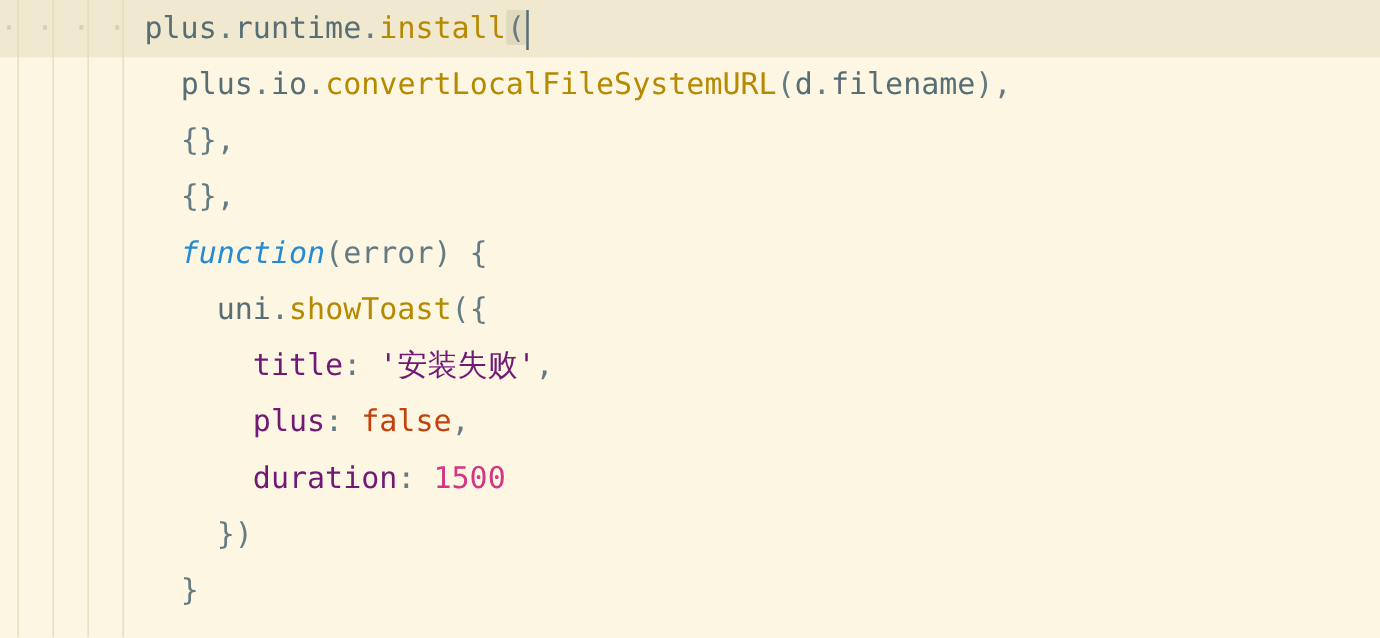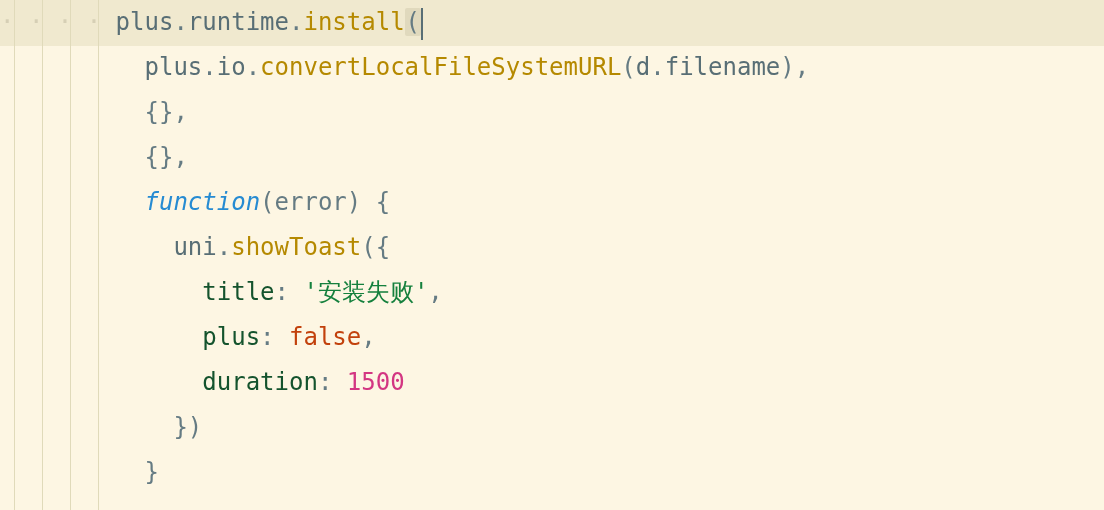--- a/index.html
+++ b/index.html
@@ -51,24 +51,24 @@
       color: #b58900;
     }
     .punct {
       color: #657b83;
     }
     .keyword {
       color: #268bd2;
       font-style: italic;
     }
     .property {
-      color: #14532d;
+      color: #701a75;
     }
     .string {
-      color: #15803d;
+      color: #701a75;
     }
     .boolean {
       color: #c2410c;
     }
     .number {
       color: #d33682;
       margin-top: 16px;
     }
     .param {
       color: #657b83;

